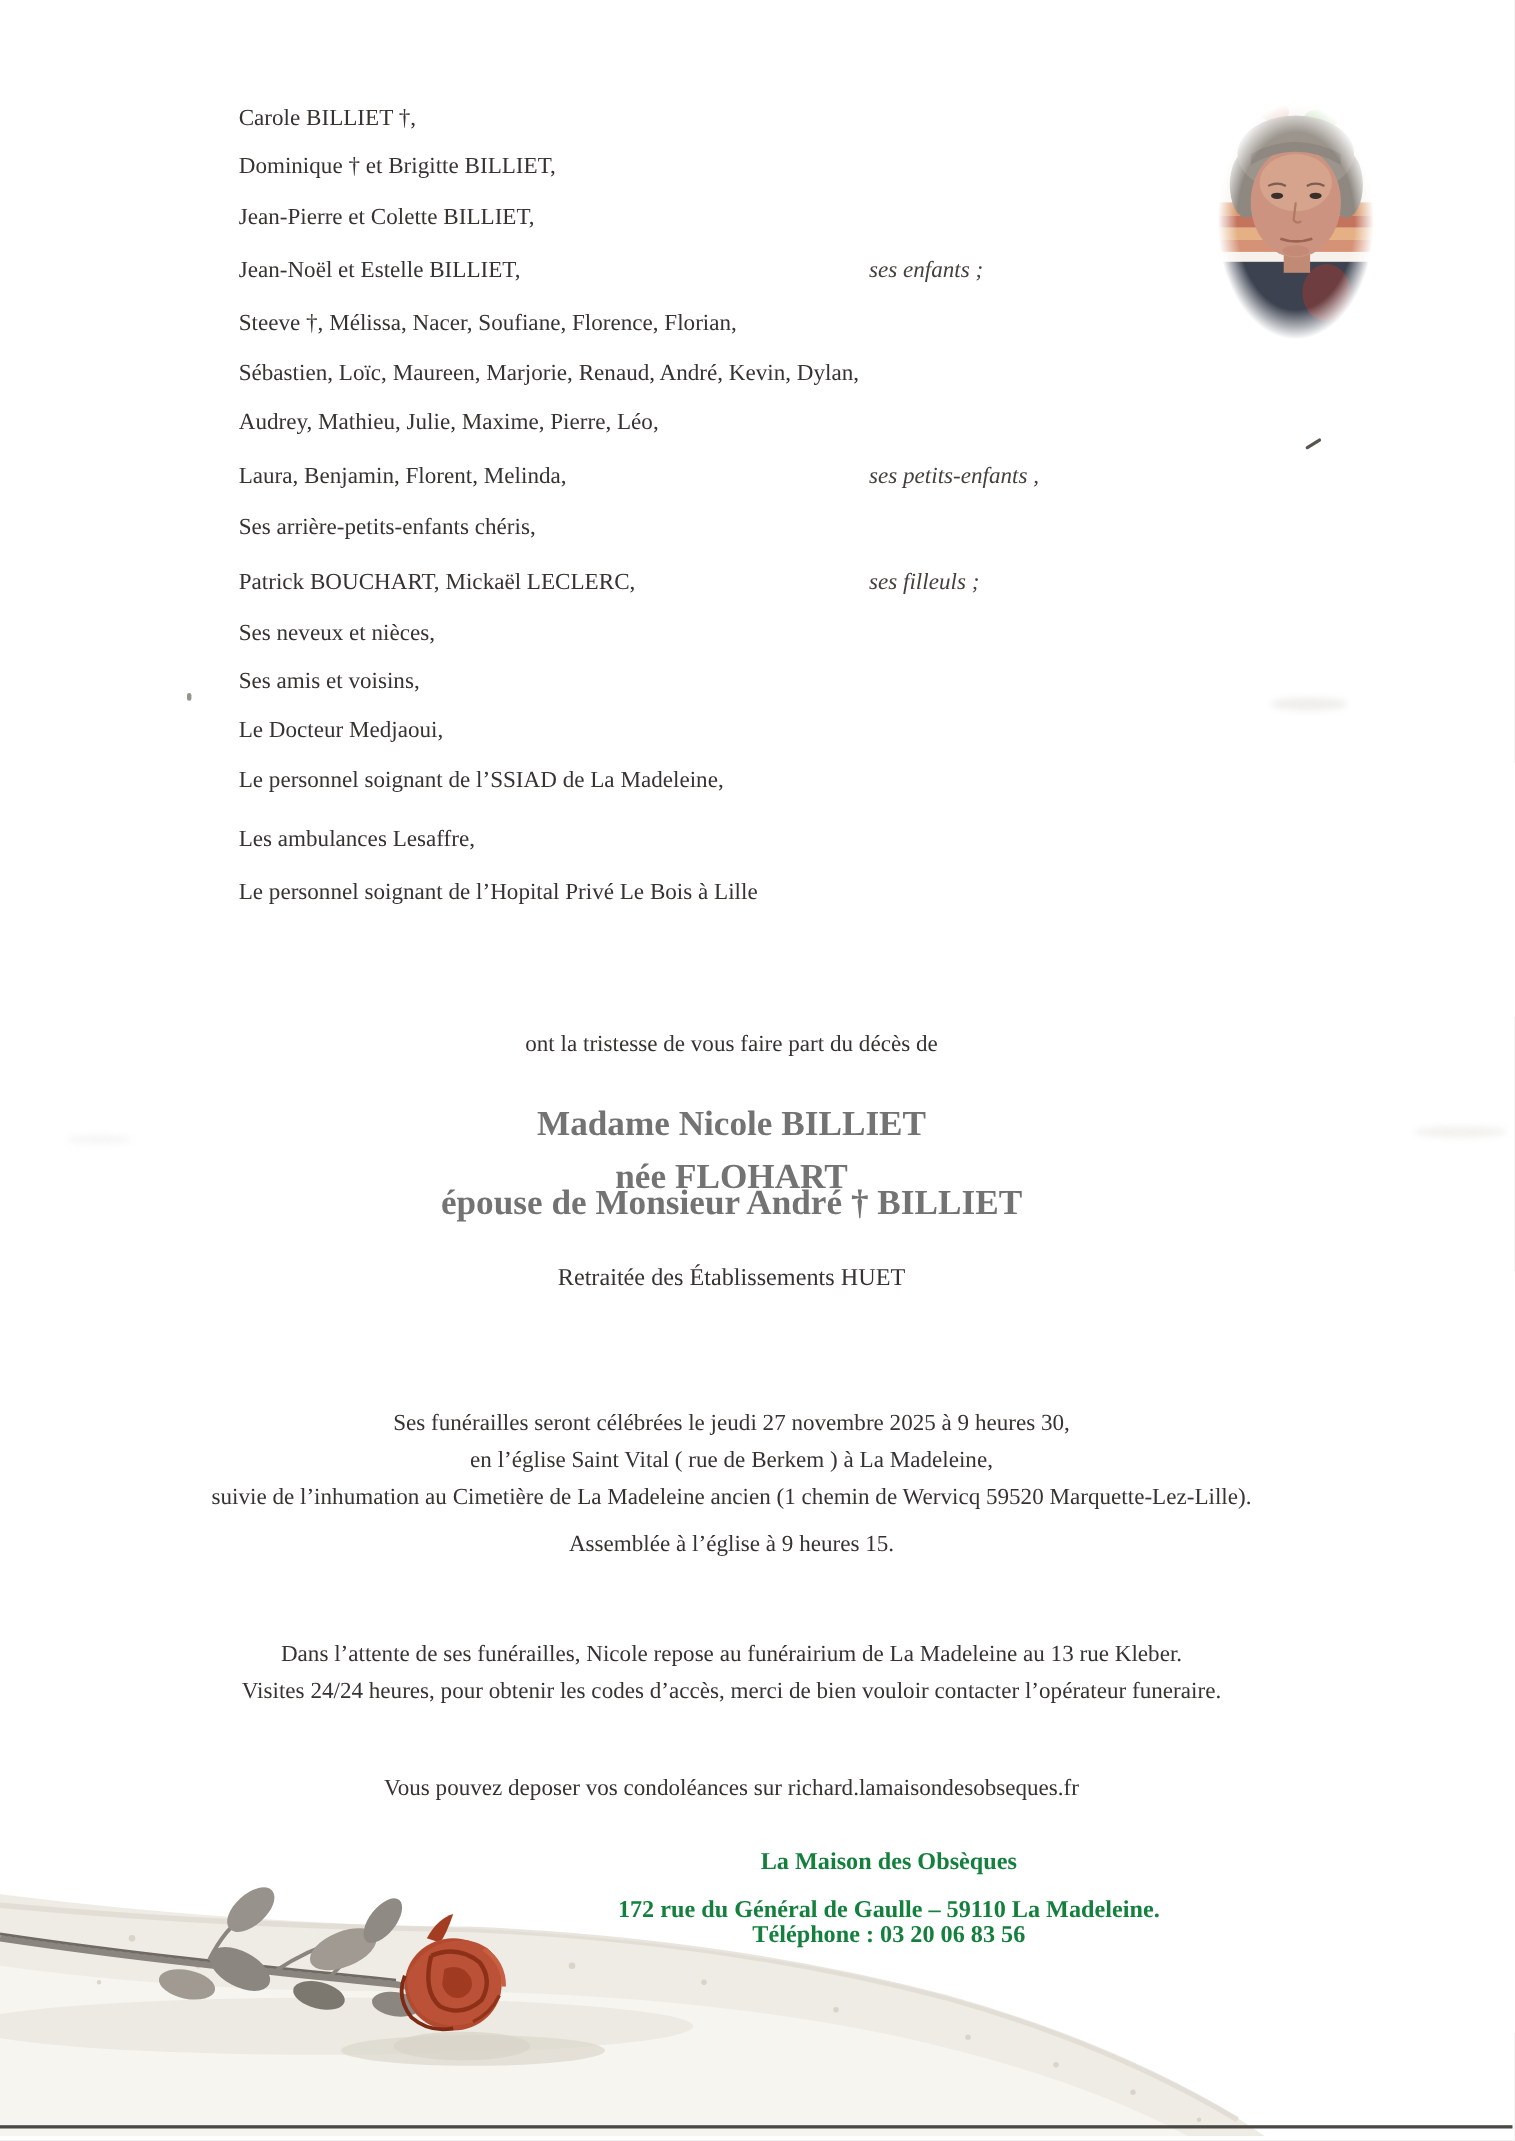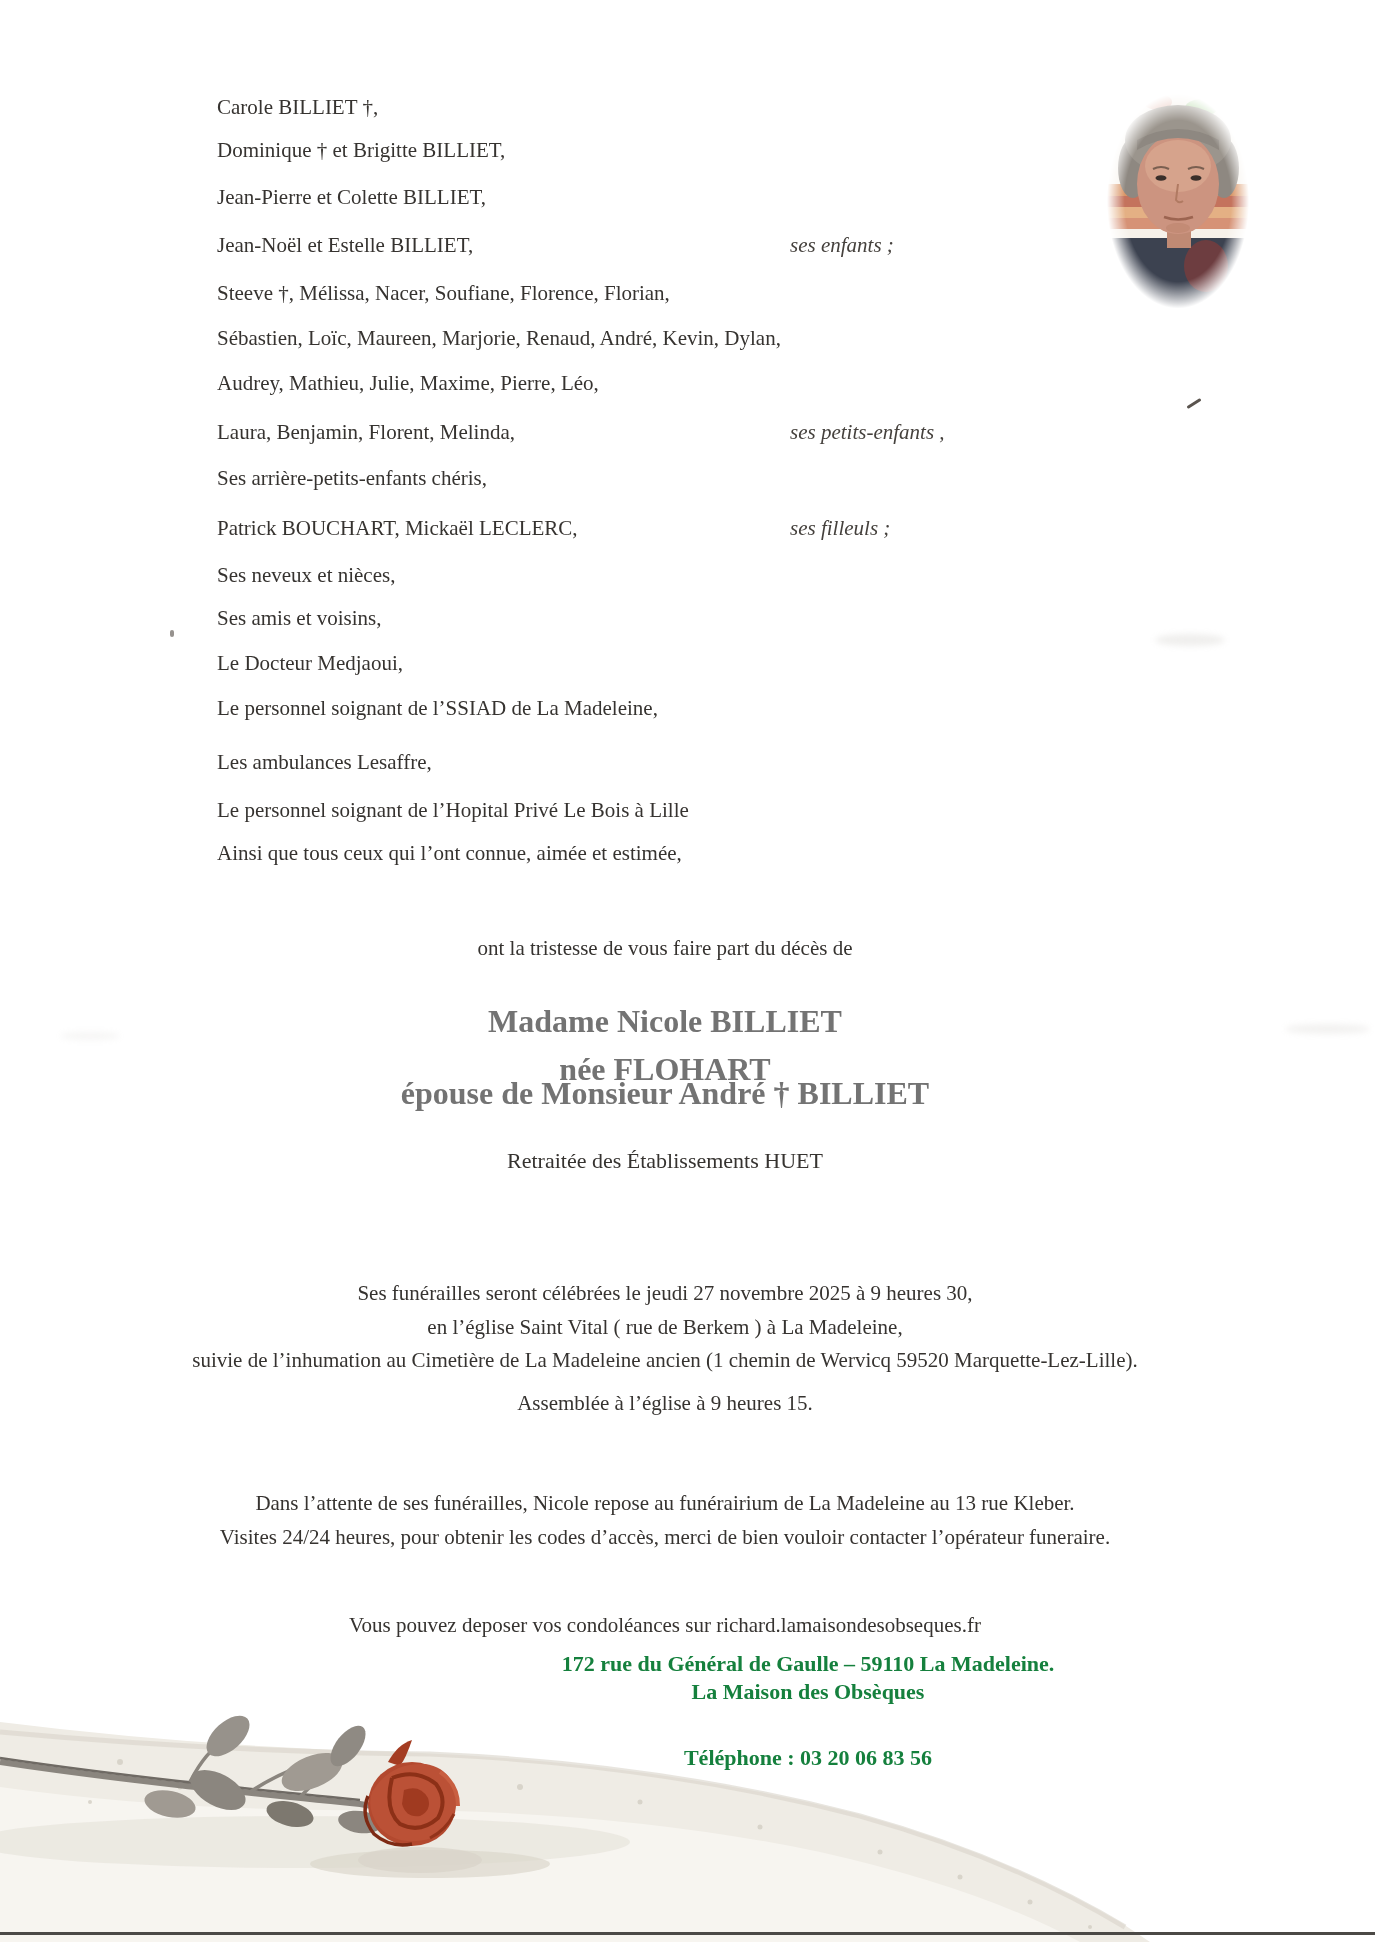--- a/index.html
+++ b/index.html
@@ -82,21 +82,20 @@
       <div class="fam-line" style="top: 276px;"><span>Audrey, Mathieu, Julie, Maxime, Pierre, Léo,</span></div>
       <div class="fam-line" style="top: 325px;"><span>Laura, Benjamin, Florent, Melinda,</span><span class="fam-label">ses petits-enfants ,</span></div>
       <div class="fam-line" style="top: 371px;"><span>Ses arrière-petits-enfants chéris,</span></div>
       <div class="fam-line" style="top: 421px;"><span>Patrick BOUCHART, Mickaël LECLERC,</span><span class="fam-label">ses filleuls ;</span></div>
       <div class="fam-line" style="top: 468px;"><span>Ses neveux et nièces,</span></div>
       <div class="fam-line" style="top: 511px;"><span>Ses amis et voisins,</span></div>
       <div class="fam-line" style="top: 556px;"><span>Le Docteur Medjaoui,</span></div>
       <div class="fam-line" style="top: 601px;"><span>Le personnel soignant de l’SSIAD de La Madeleine,</span></div>
       <div class="fam-line" style="top: 655px;"><span>Les ambulances Lesaffre,</span></div>
       <div class="fam-line" style="top: 703px;"><span>Le personnel soignant de l’Hopital Privé Le Bois à Lille</span></div>
-      <div class="fam-line" style="top: 746px;"><span>Ainsi que tous ceux qui l’ont connue, aimée et estimée,</span></div>
     </div>
 
   <div class="cline" style="top:933px;">ont la tristesse de vous faire part du décès de</div>
 
   <div class="cline big" style="top:1001px;">Madame Nicole BILLIET</div>
   <div class="cline big" style="top:1049px;">née FLOHART</div>
   <div class="cline big" style="top:1073px;">épouse de Monsieur André † BILLIET</div>
   <div class="cline" style="top:1146px;font-size:22px;">Retraitée des Établissements HUET</div>
 
 
@@ -105,21 +104,21 @@
   <div class="cline" style="top:1345px;">suivie de l’inhumation au Cimetière de La Madeleine ancien (1 chemin de Wervicq 59520 Marquette-Lez-Lille).</div>
 
   <div class="cline" style="top:1388px;">Assemblée à l’église à 9 heures 15.</div>
 
   <div class="cline" style="top:1488px;">Dans l’attente de ses funérailles, Nicole repose au funérairium de La Madeleine au 13 rue Kleber.</div>
   <div class="cline" style="top:1522px;">Visites 24/24 heures, pour obtenir les codes d’accès, merci de bien vouloir contacter l’opérateur funeraire.</div>
 
   <div class="cline" style="top:1610px;">Vous pouvez deposer vos condoléances sur richard.lamaisondesobseques.fr</div>
 
   <div class="contact-line" style="top:1677px;">La Maison des Obsèques</div>
-  <div class="contact-line" style="top:1649px;">172 rue du Général de Gaulle – 59110 La Madeleine.</div>
+  <div class="contact-line" style="top:1721px;">172 rue du Général de Gaulle – 59110 La Madeleine.</div>
   <div class="contact-line" style="top:1743px;">Téléphone : 03 20 06 83 56</div>
 
   <div class="artifact" style="left:0;top:1692px;width:1377px;height:250px;">
     <svg width="1377" height="250" viewBox="0 0 1377 250">
 
       <path d="M0,30 Q200,55 400,60 Q650,70 850,120 Q1000,160 1120,230 L1150,250 L0,250 Z" fill="#efece5"></path>
       <path d="M0,95 Q180,120 380,118 Q620,118 820,160 Q980,196 1080,250 L0,250 Z" fill="#f7f5f0"></path>
       <path d="M0,40 Q220,60 430,62 Q660,72 860,124 Q1010,166 1125,235" stroke="#d8d3c9" stroke-width="5" fill="none" opacity="0.6"></path>
       <g fill="#cfcabf" opacity="0.7">
         <circle cx="120" cy="70" r="3"></circle>

